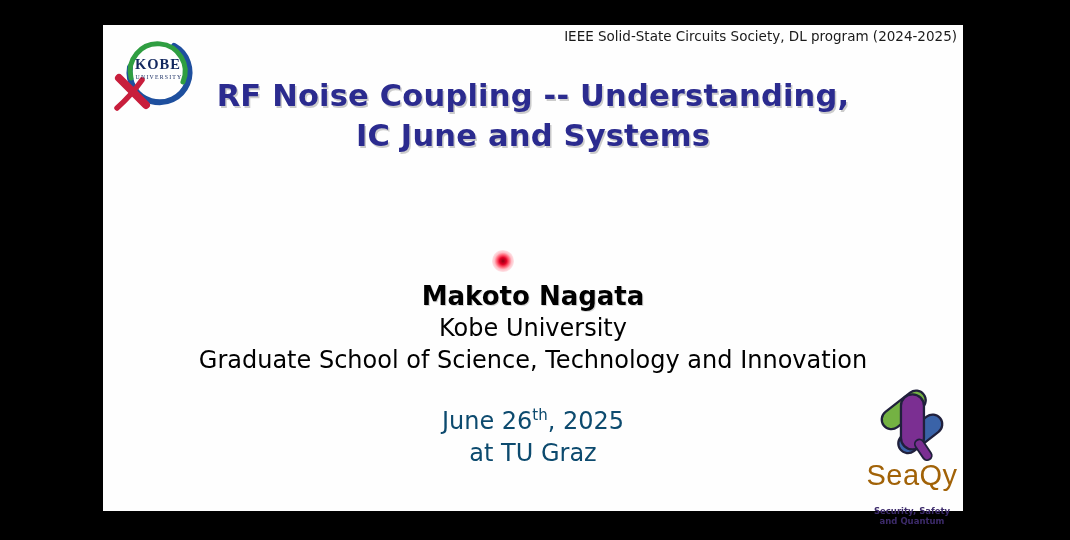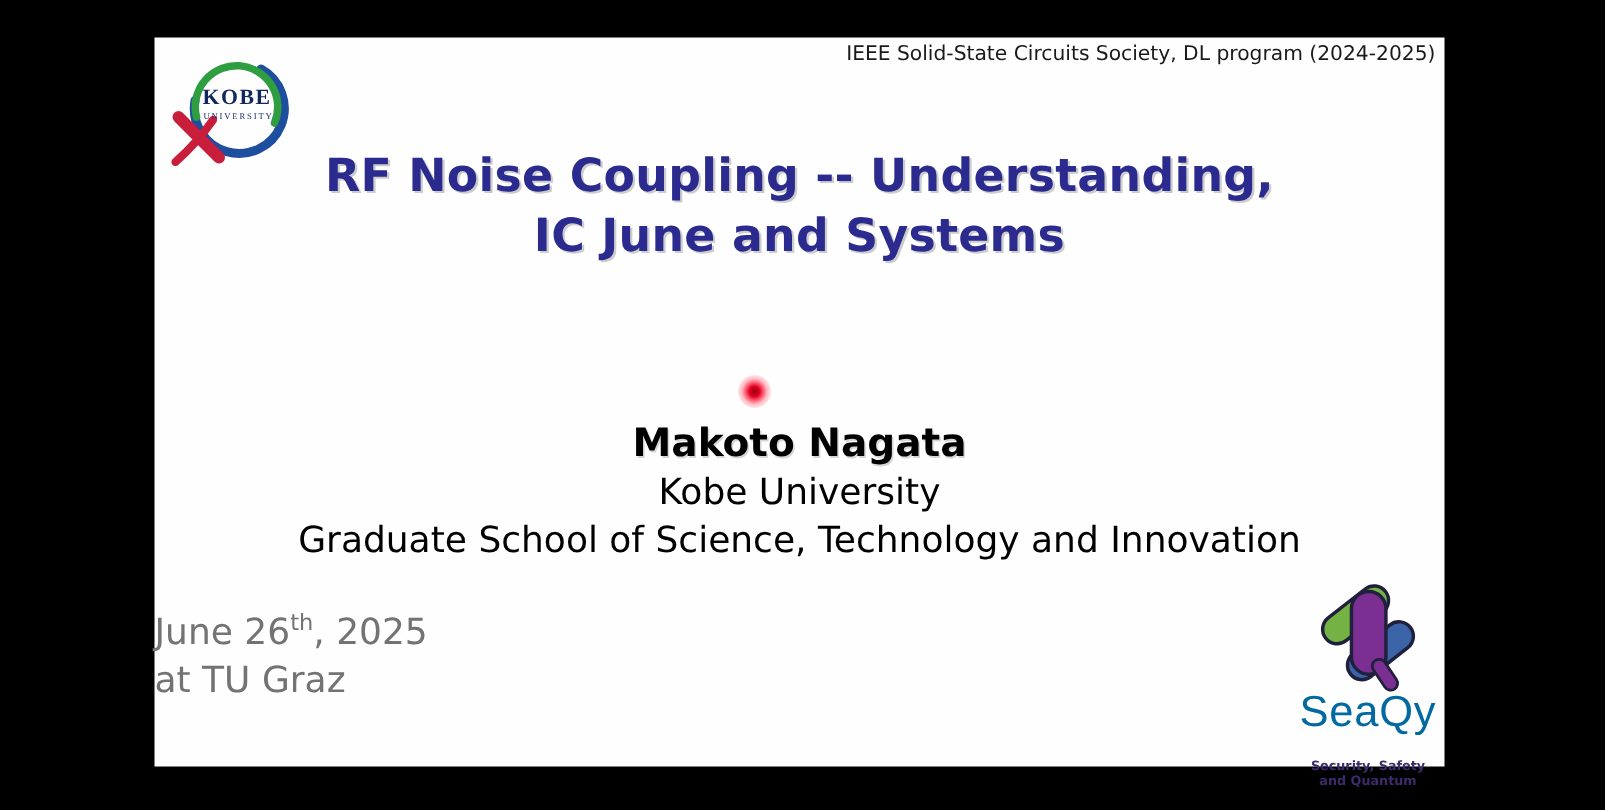--- a/index.html
+++ b/index.html
@@ -36,21 +36,20 @@
   .title {
     position: absolute;
     top: 51px; left: 0; right: 0;
     text-align: center;
     font-size: 30.5px;
     font-weight: bold;
     line-height: 40px;
     color: #2B2B8F;
     text-shadow: 1.5px 1.5px 0 rgba(130,130,130,0.40);
     letter-spacing: 0.2px;
-    margin-top: 22px;
   }
   .laser-dot {
     position: absolute;
     left: 389px; top: 225px;
     width: 22px; height: 22px;
     border-radius: 50%;
     background: radial-gradient(circle,
       #8f0012 0%, #e20024 22%, #ff5a6e 38%,
       rgba(255,140,155,0.55) 55%, rgba(255,175,185,0.28) 72%,
       rgba(255,200,205,0) 100%);
@@ -64,44 +63,44 @@
     color: #000000;
   }
   .author-name {
     font-size: 26px;
     font-weight: bold;
     text-shadow: 1px 1px 0 rgba(140,140,140,0.35);
   }
   .event-block {
     position: absolute;
     top: 380px; left: 0; right: 0;
-    text-align: left;
+    text-align: center;
     font-size: 24px;
     line-height: 32px;
-    color: #737373;
+    color: #0c4a6e;
   }
   .event-date sup {
     font-size: 15px;
     vertical-align: super;
     line-height: 0;
   }
   .seaqy {
     position: absolute;
     right: 0px; top: 361px;
     width: 102px; height: 124px;
     text-align: center;
   }
   .seaqy-mark { display: block; margin: 0 auto; }
   .seaqy-word {
     margin-top: -6px;
     font-family: "Liberation Sans", sans-serif;
     font-size: 29px;
     font-weight: 400;
     letter-spacing: 0.5px;
-    color: #0369a1;
+    color: #a16207;
     line-height: 30px;
   }
   .seaqy-tagline {
     margin-top: 16px;
     font-size: 8.5px;
     font-weight: bold;
     line-height: 10px;
     color: #3D2B6B;
   }
 </style>

